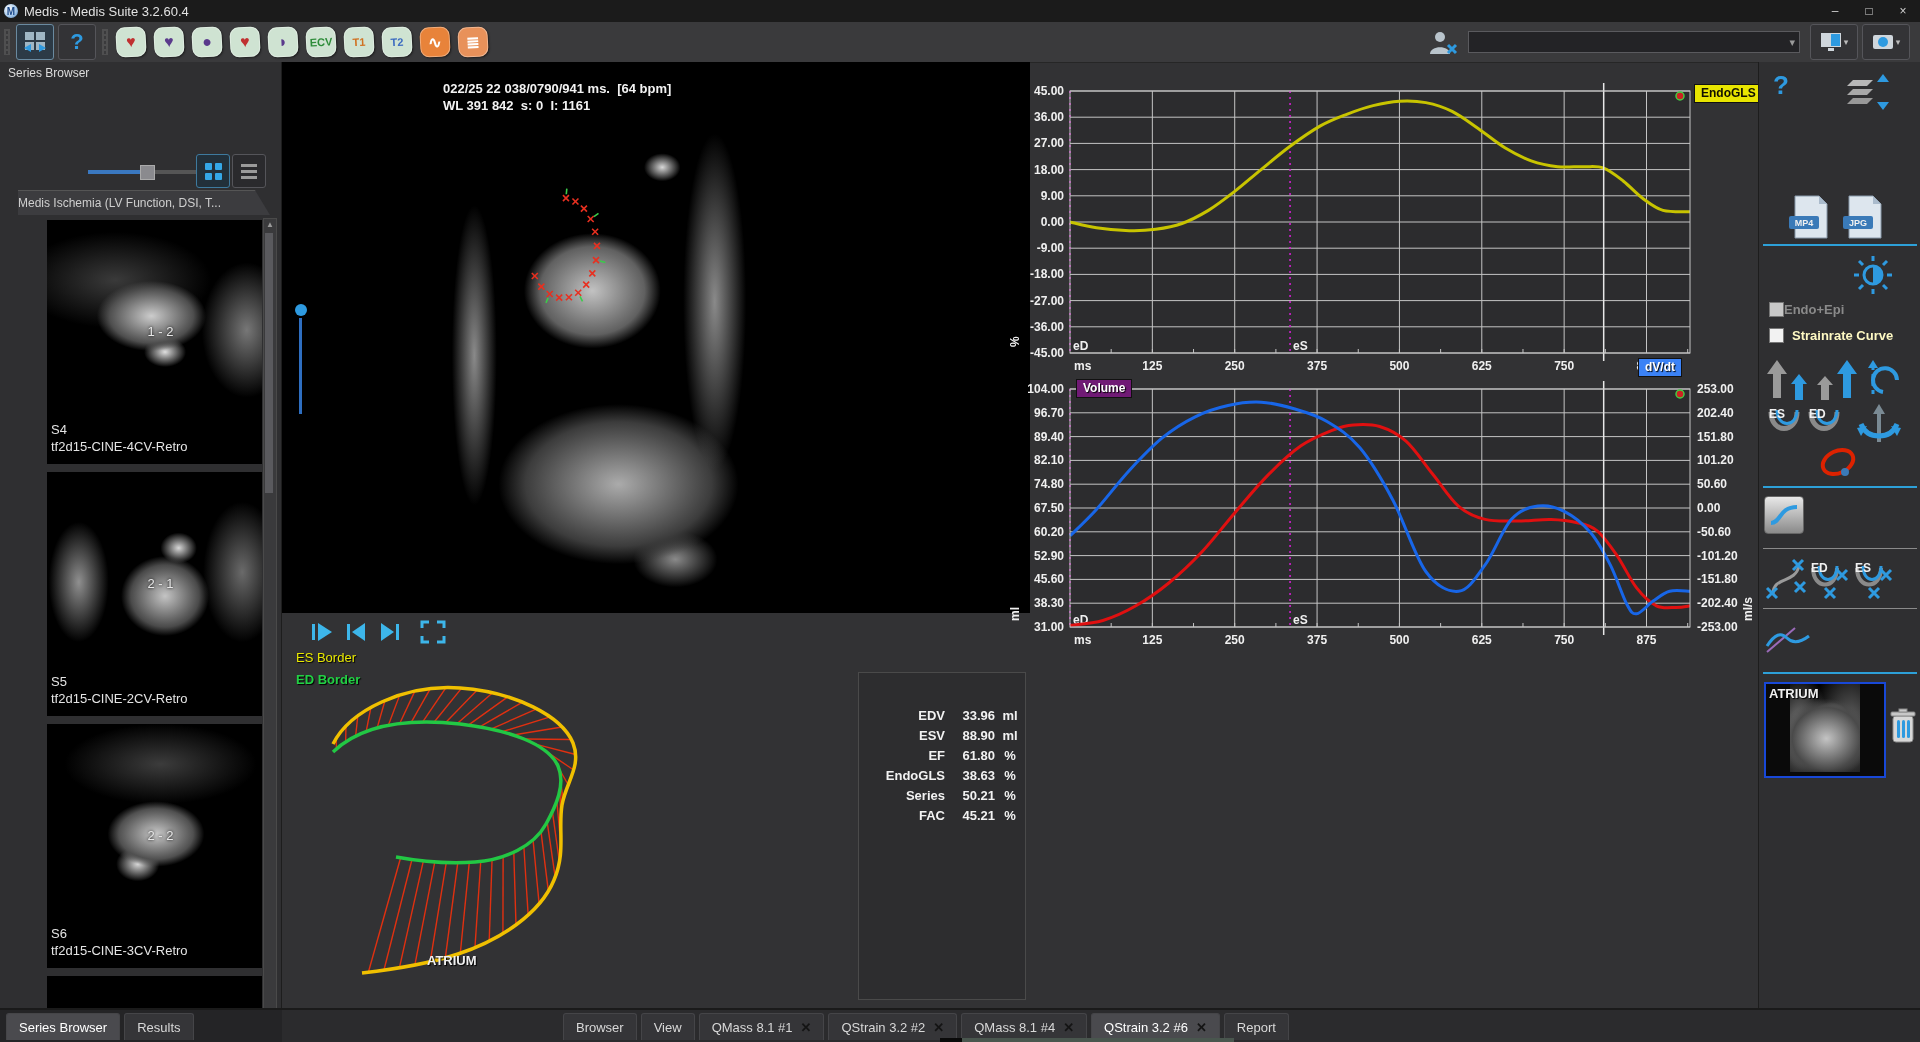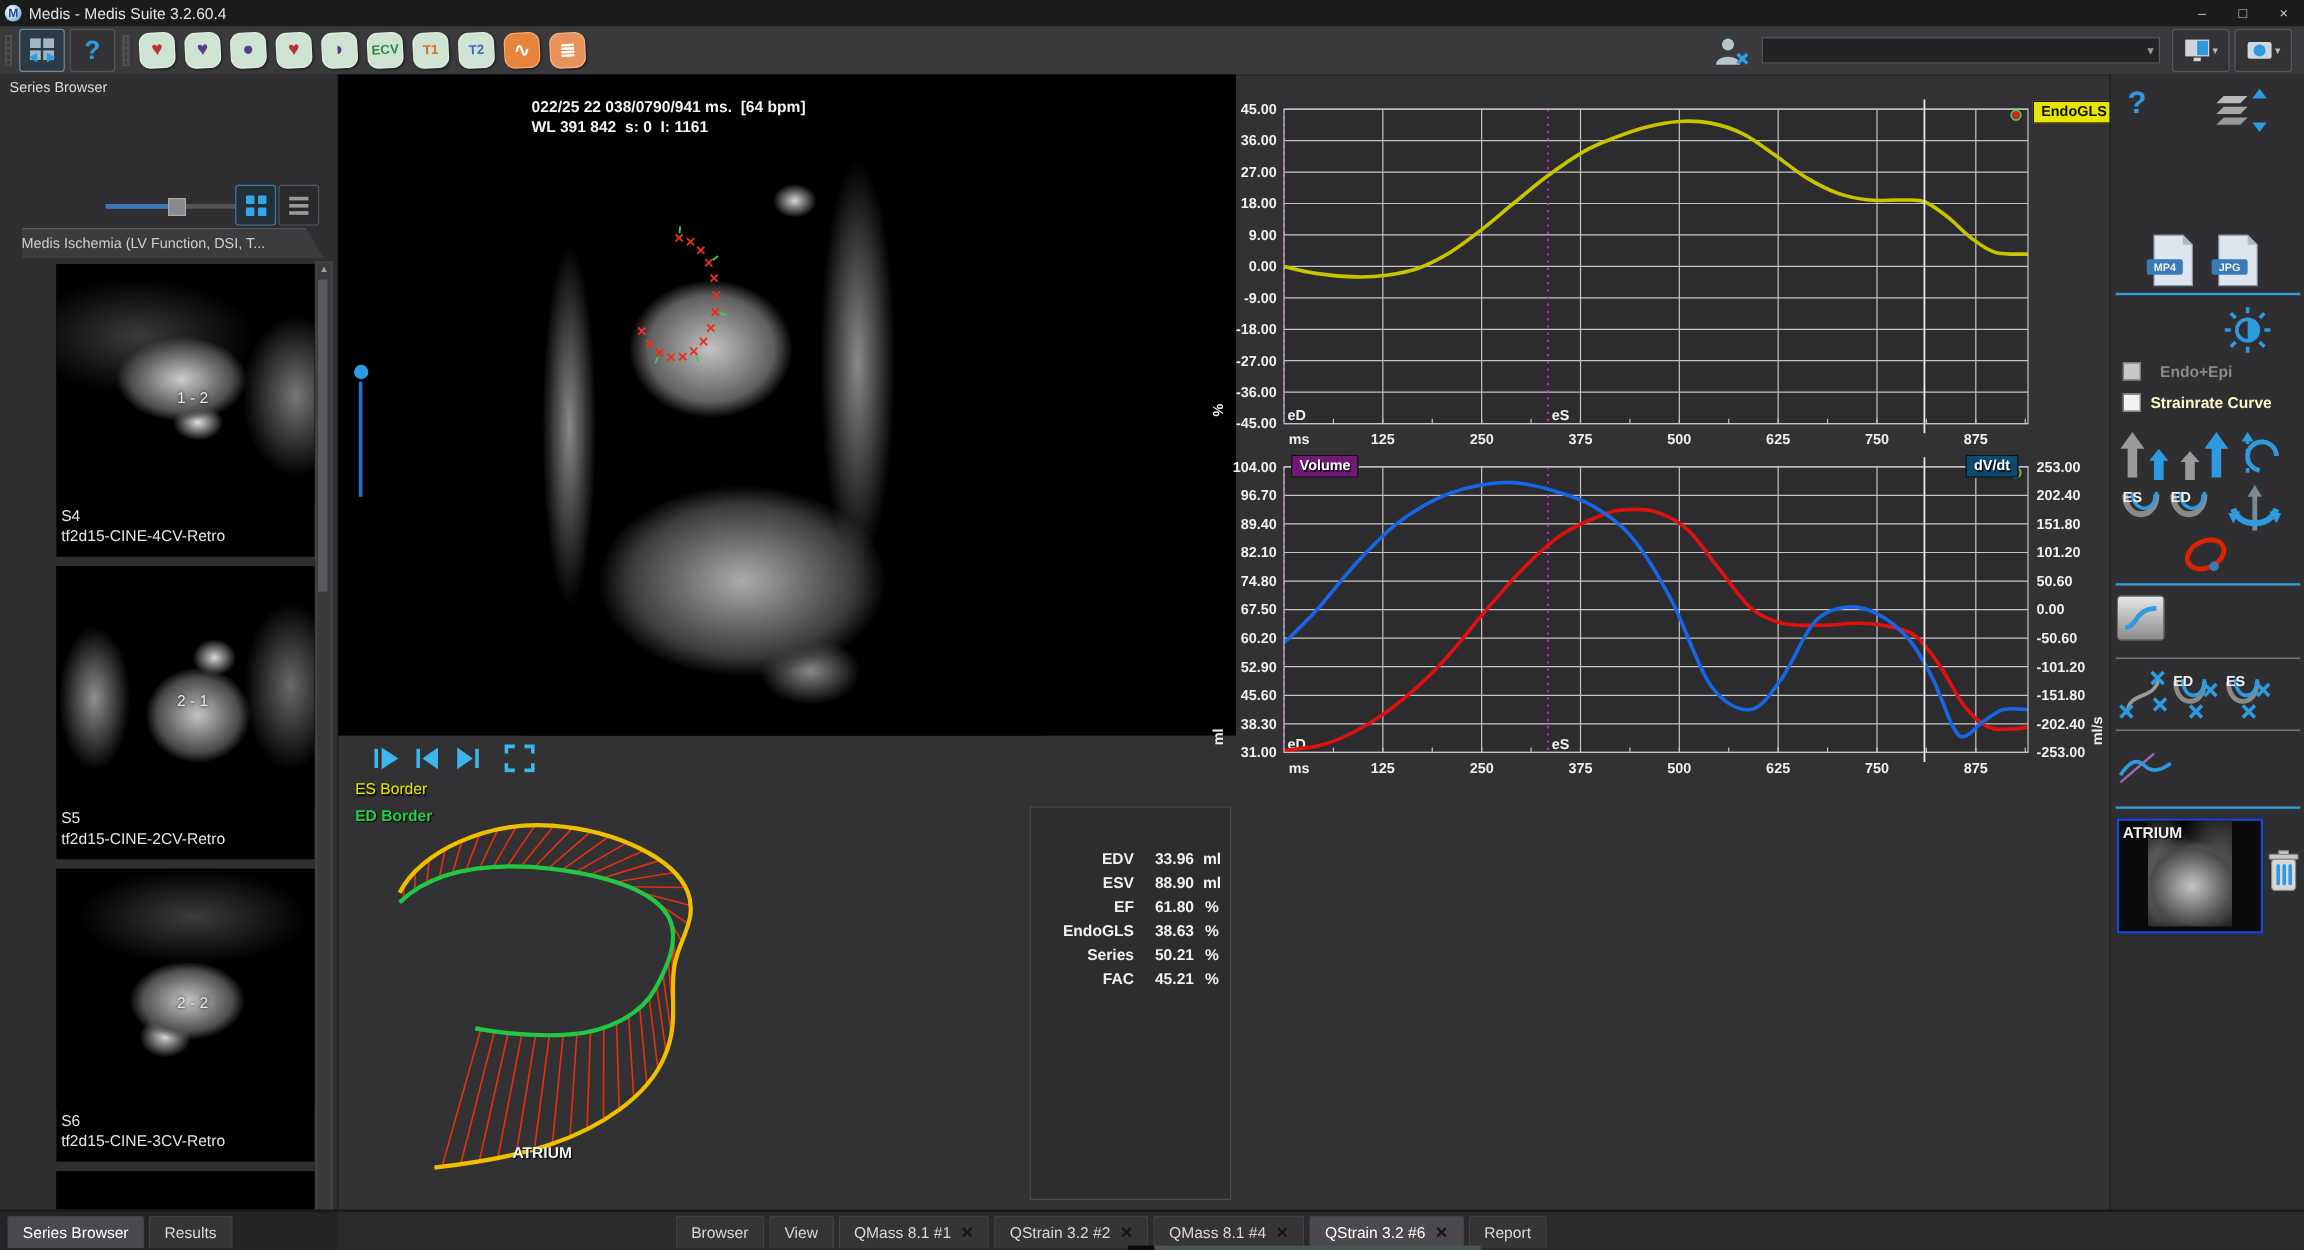--- a/index.html
+++ b/index.html
@@ -525,21 +525,21 @@
         <text x="394.4367693942614" y="272" text-anchor="middle" font-size="12">500</text>
         <text x="476.7959617428268" y="272" text-anchor="middle" font-size="12">625</text>
         <text x="559.1551540913922" y="272" text-anchor="middle" font-size="12">750</text>
         <text x="641.5143464399575" y="272" text-anchor="middle" font-size="12">875</text>
         <text x="14" y="249" font-size="12" transform="rotate(-90 14 249)" text-anchor="start">ml</text>
         <text x="747" y="249" font-size="12" transform="rotate(-90 747 249)" text-anchor="start">ml/s</text>
       </svg>
     </div>
   <div class="legend-chip" id="lg-strain" style="left: 1694px; top: 84px; background: rgb(232, 229, 0); color: rgb(16, 16, 0);">EndoGLS</div>
   <div class="legend-chip" id="lg-vol" style="left: 1076px; top: 379px; text-shadow: rgb(0, 0, 0) 1px 1px 1px; background: #701a75; color: rgb(255, 255, 255);">Volume</div>
-  <div class="legend-chip" id="lg-dvdt" style="left: 1638px; top: 379px; text-shadow: rgb(0, 0, 0) 1px 1px 1px; background: #0c4a6e; color: rgb(255, 255, 255);">dV/dt</div>
+  <div class="legend-chip" id="lg-dvdt" style="left: 1638px; top: 358px; text-shadow: rgb(0, 0, 0) 1px 1px 1px; background: #3b82f6; color: rgb(255, 255, 255);">dV/dt</div>
 
   <div class="abs" style="left:1758px;top:62px;width:162px;height:946px;background:#2f2f31;border-left:1px solid #1d1d1d">
     <div class="abs" style="left:14px;top:8px;color:#2e9ae0;font-size:26px;font-weight:bold">?</div>
     <svg class="abs" style="left:84px;top:10px" width="46" height="42">
       <polygon points="10,8 30,8 24,14 4,14" fill="#b8b8b8"></polygon>
         <polygon points="10,17 30,17 24,23 4,23" fill="#a8a8a8"></polygon>
         <polygon points="10,26 30,26 24,32 4,32" fill="#989898"></polygon>
       <polygon points="34,10 40,2 46,10" fill="#2e9ae0"></polygon>
         <polygon points="34,30 40,38 46,30" fill="#2e9ae0"></polygon>
     </svg>
@@ -563,21 +563,21 @@
           <line x1="22" y1="2" x2="22" y2="7"></line>
           <line x1="22" y1="35" x2="22" y2="40"></line>
           <line x1="3" y1="21" x2="8" y2="21"></line>
           <line x1="36" y1="21" x2="41" y2="21"></line>
           <line x1="8" y1="7" x2="12" y2="11"></line>
           <line x1="32" y1="31" x2="36" y2="35"></line>
           <line x1="36" y1="7" x2="32" y2="11"></line>
           <line x1="12" y1="31" x2="8" y2="35"></line>
         </g>
     </svg>
-    <div class="abs" style="left:10px;top:240px;display:flex;align-items:flex-end;gap:16px">
+    <div class="abs" style="left:10px;top:240px;display:flex;align-items:flex-end;gap:0">
       <span class="chkbox" style="background:#c8c8c8"></span>
       <span style="color:#8a8a8a;font-size:13px;font-weight:bold">Endo+Epi</span>
     </div>
     <div class="abs" style="left:10px;top:266px;display:flex;align-items:center;gap:8px">
       <span class="chkbox"></span>
       <span style="color:#fef9c3;font-size:13px;font-weight:bold">Strainrate Curve</span>
     </div>
     <svg class="abs" style="left:6px;top:296px" width="46" height="44">
       <polygon points="12,2 22,16 16,16 16,40 8,40 8,16 2,16" fill="#9a9a9a"></polygon>
       <polygon points="34,16 42,26 38,26 38,42 30,42 30,26 26,26" fill="#2e9ae0"></polygon>

